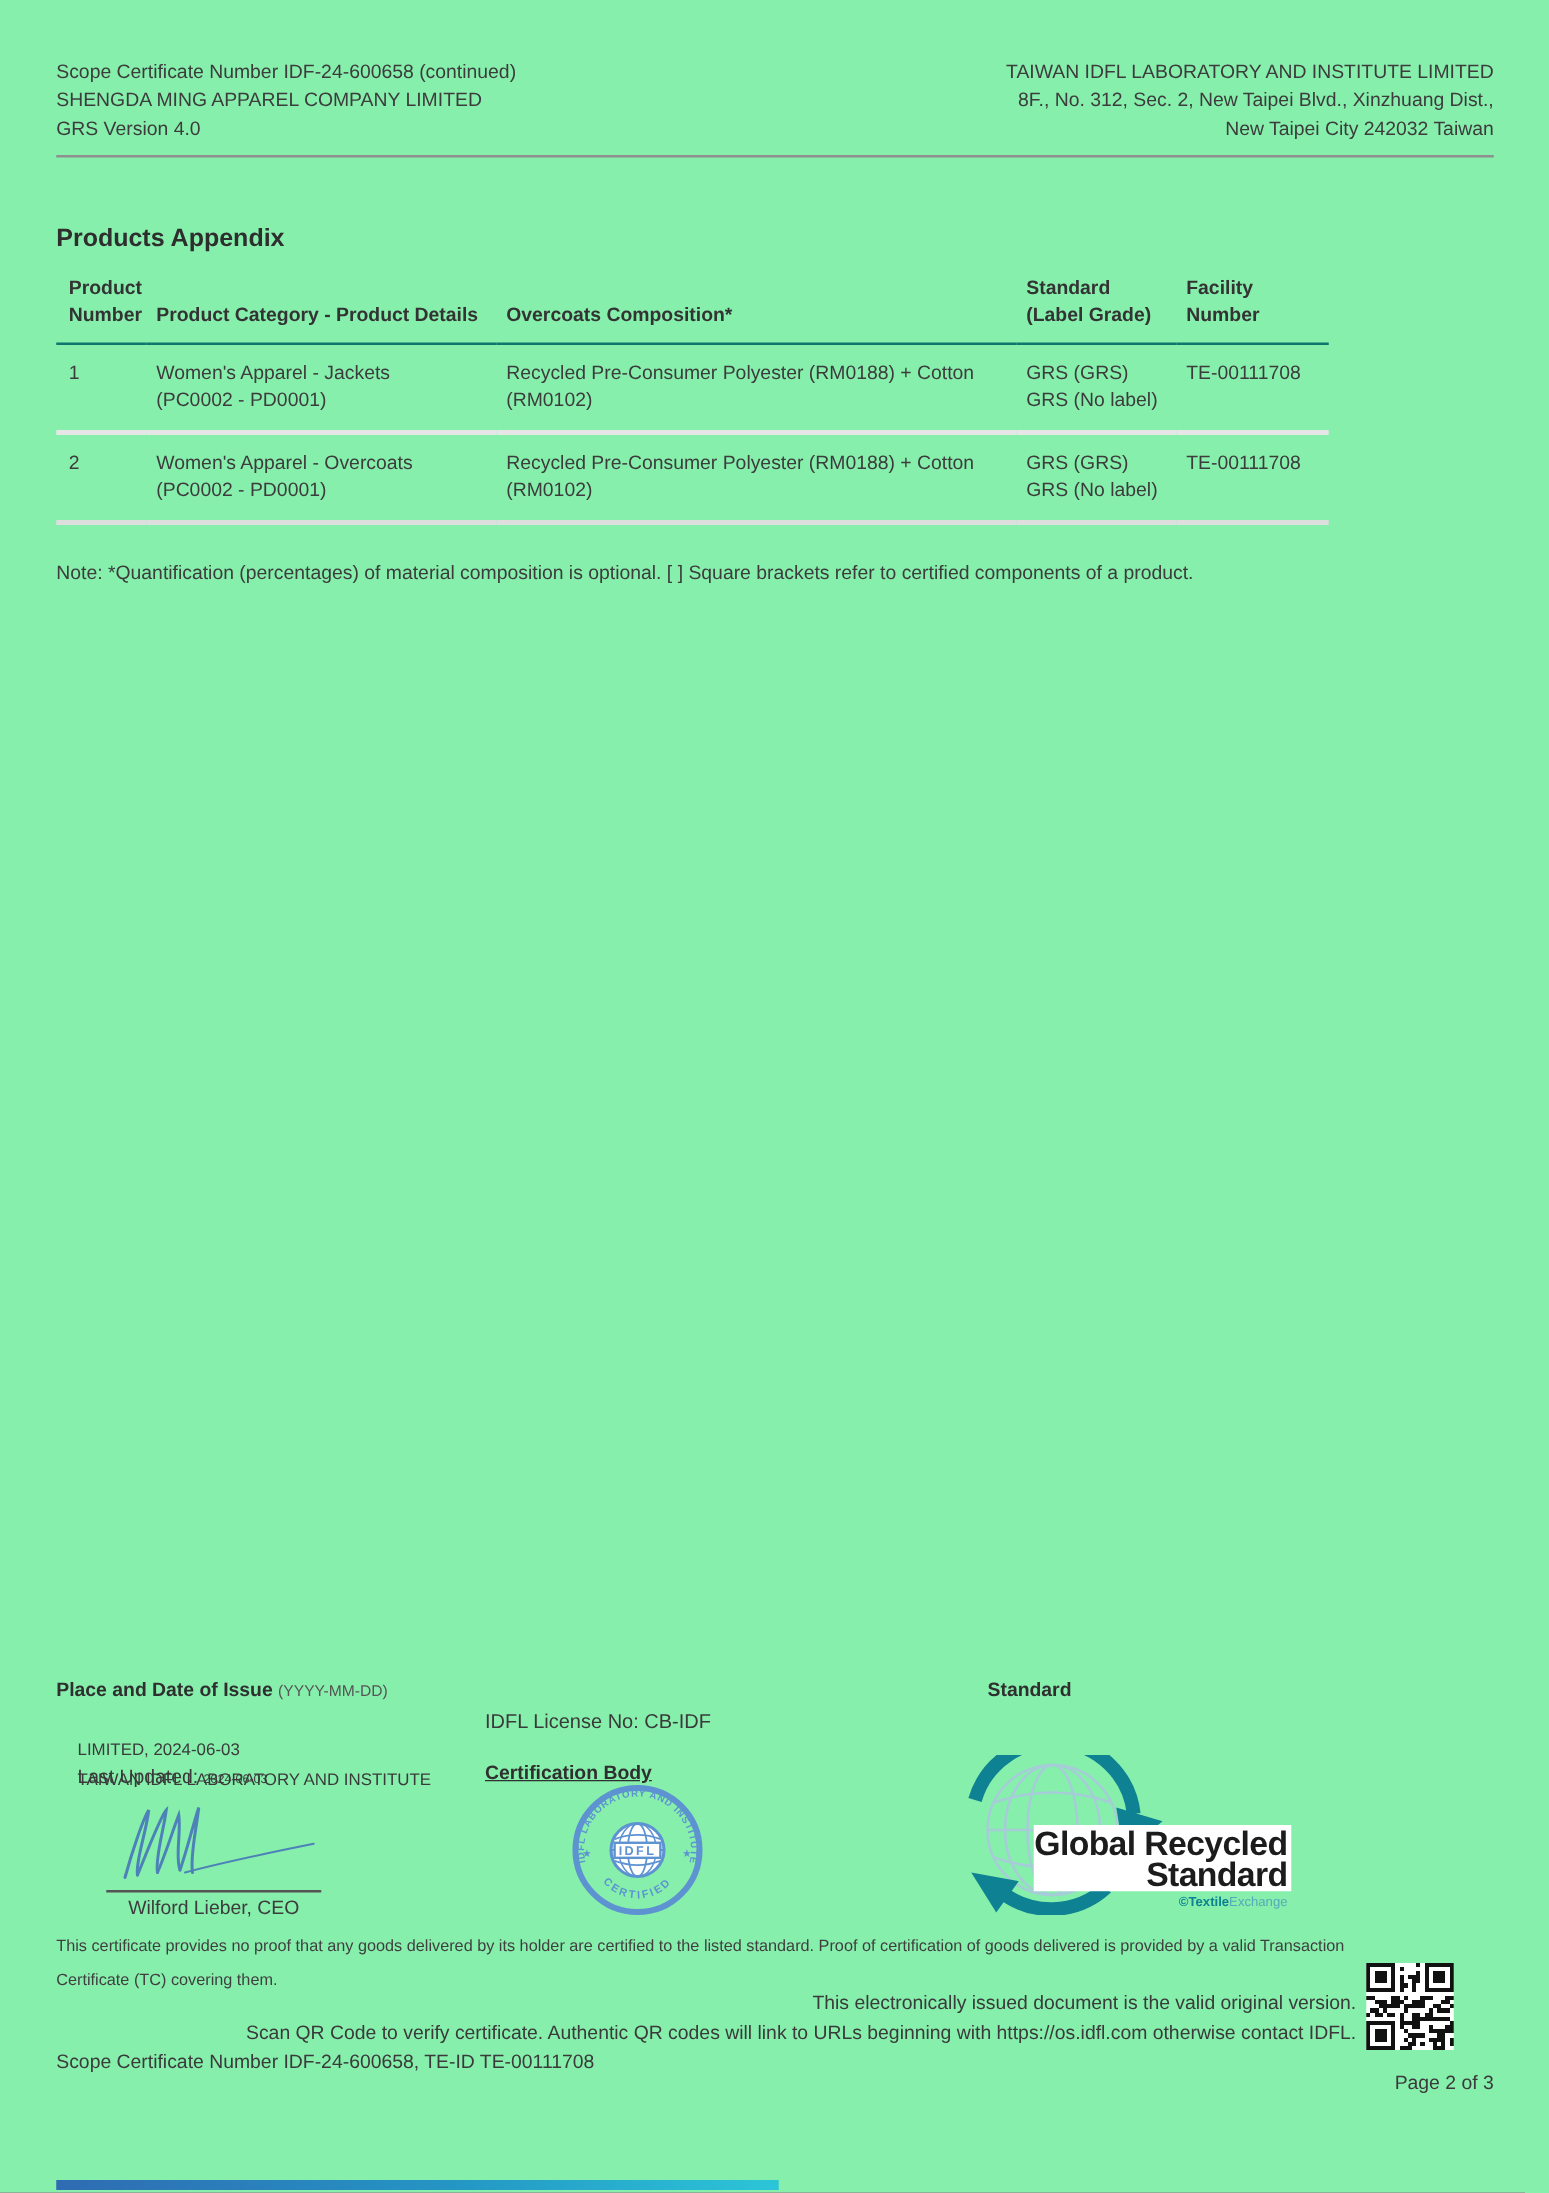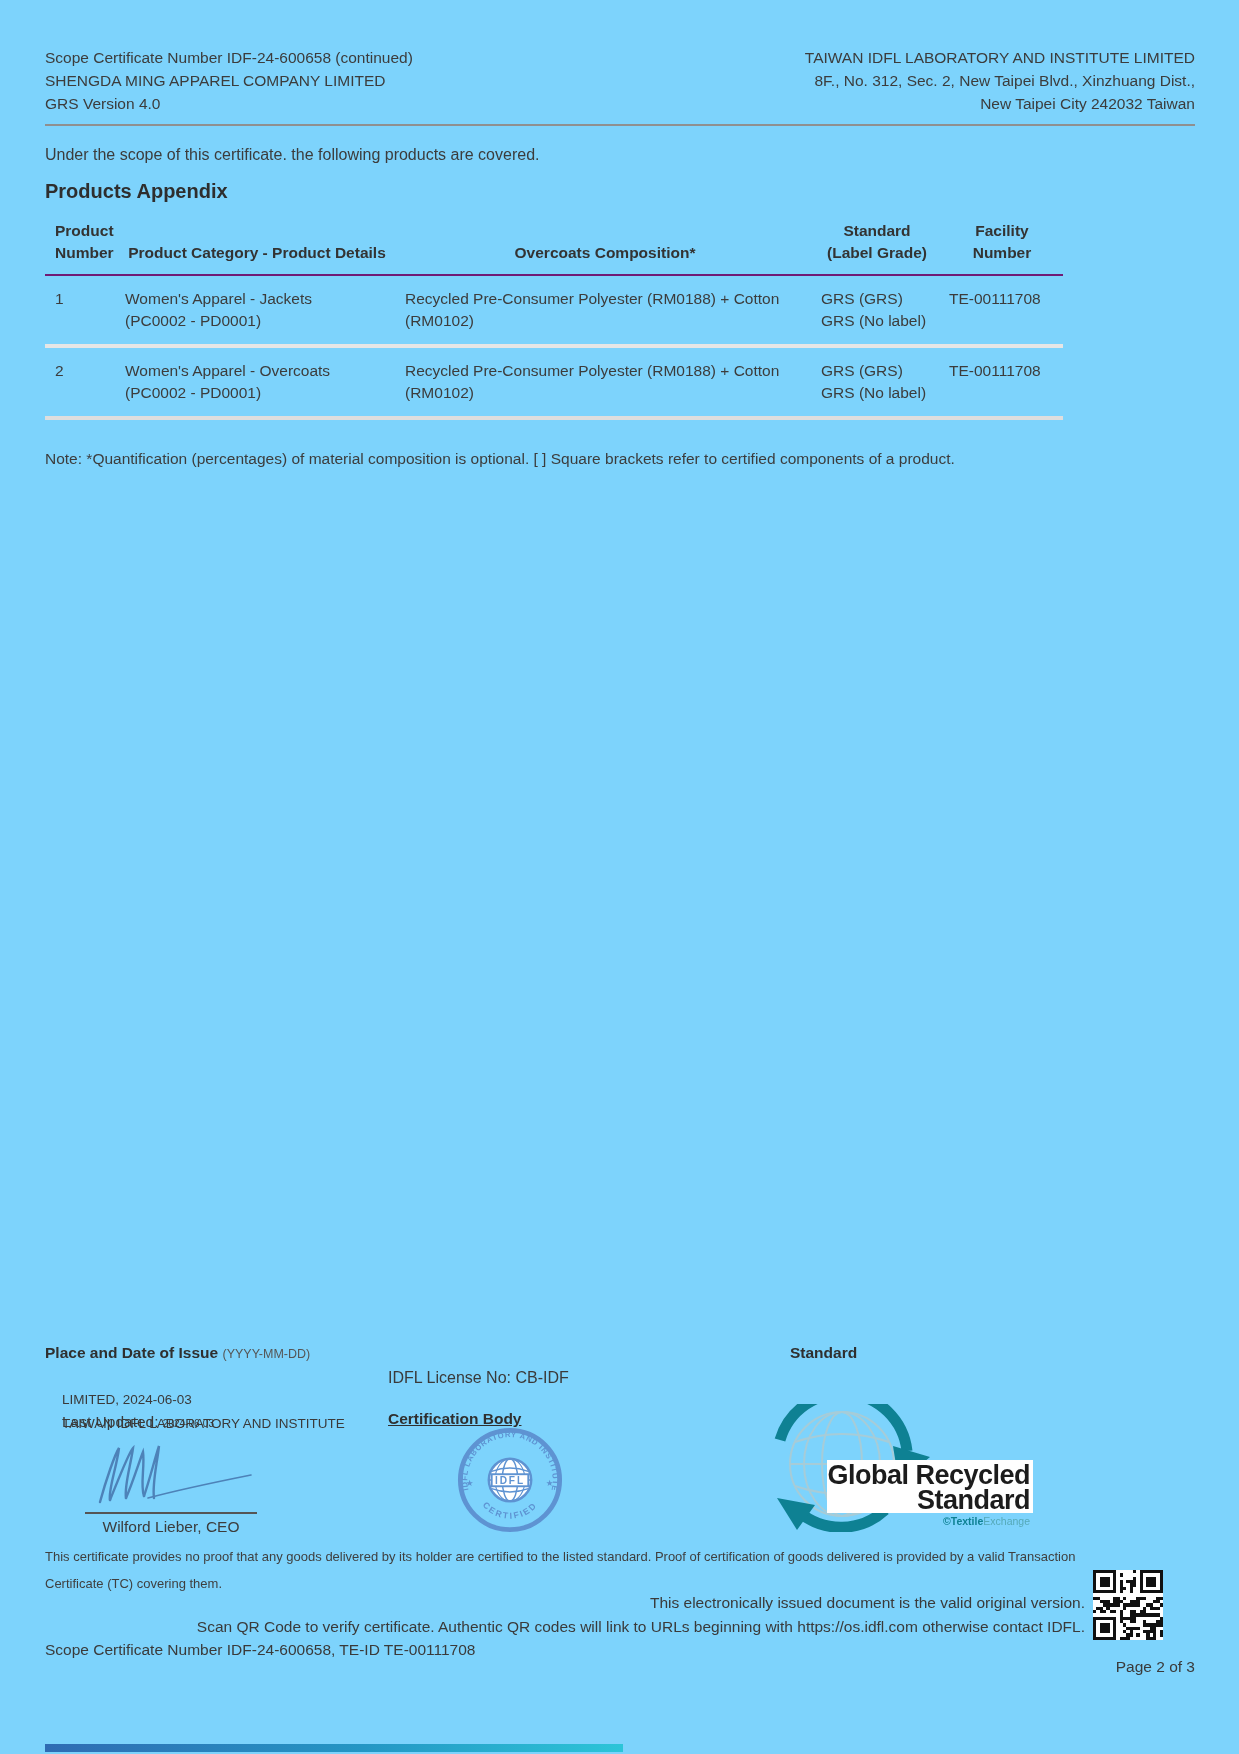--- a/index.html
+++ b/index.html
@@ -1,36 +1,36 @@
 <!DOCTYPE html>
 <html><head>
 <meta charset="utf-8">
 <style>
   * { margin:0; padding:0; box-sizing:border-box; }
   html,body { background:#888; }
   .page {
     position:relative; width:1239px; height:1754px; margin:0 auto;
-    background:#7dd3fc; overflow:hidden;
+    background:#86efac; overflow:hidden;
     font-family:"Liberation Sans", sans-serif; color:#3a3a3a;
   }
   
   .hdr { position:absolute; top:46px; left:45px; right:44px; display:flex; justify-content:space-between; font-size:15.5px; line-height:23px; color:#3c3c3c; }
   .hdr-right { text-align:right; }
   .hdr-rule { position:absolute; top:124px; left:45px; right:44px; border-top:2px solid #8f8f8f; }
   
   .intro { position:absolute; top:146px; left:45px; font-size:16px; color:#3c3c3c; }
   .section-title { position:absolute; top:180px; left:45px; font-size:20px; font-weight:bold; color:#2e2e2e; }
   
   .ptable { position:absolute; top:214px; left:45px; width:1018px; border-collapse:collapse; table-layout:fixed; font-size:15.5px; line-height:22px; color:#3c3c3c; }
   .ptable col.c-num { width:72px; }
   .ptable col.c-cat { width:280px; }
   .ptable col.c-mat { width:416px; }
   .ptable col.c-std { width:128px; }
   .ptable col.c-fac { width:122px; }
-  .ptable th { text-align:center; vertical-align:bottom; font-weight:bold; padding:6px 8px 10px 8px; border-bottom:2px solid #701a75; color:#333; }
+  .ptable th { text-align:left; vertical-align:bottom; font-weight:bold; padding:6px 8px 10px 8px; border-bottom:2px solid #0f766e; color:#333; }
   .ptable th:first-child, .ptable td:first-child { padding-left:10px; }
   .ptable td { vertical-align:top; padding:12px 8px 12px 8px; }
   .ptable tr.row1 td { border-bottom:4px solid #e6e6e6; }
   .ptable tr.row2 td { border-bottom:4px solid #dedede; }
   .cell-line { display:block; }
   
   .note { position:absolute; top:450px; left:45px; font-size:15.5px; color:#3c3c3c; }
   
   .f-col-title { position:absolute; font-size:15.5px; font-weight:bold; color:#2f2f2f; }
   .f-issue-title { top:1344px; left:45px; }
@@ -71,21 +71,20 @@
       <div>GRS Version 4.0</div>
     </div>
     <div class="hdr-right">
       <div>TAIWAN IDFL LABORATORY AND INSTITUTE LIMITED</div>
       <div>8F., No. 312, Sec. 2, New Taipei Blvd., Xinzhuang Dist.,</div>
       <div>New Taipei City 242032 Taiwan</div>
     </div>
   </div>
   <div class="hdr-rule"></div>
 
-  <div class="intro">Under the scope of this certificate. the following products are covered.</div>
   <div class="section-title">Products Appendix</div>
 
   <table class="ptable">
     <colgroup>
         <col class="c-num">
         <col class="c-cat">
         <col class="c-mat">
         <col class="c-std">
         <col class="c-fac">
       </colgroup>

